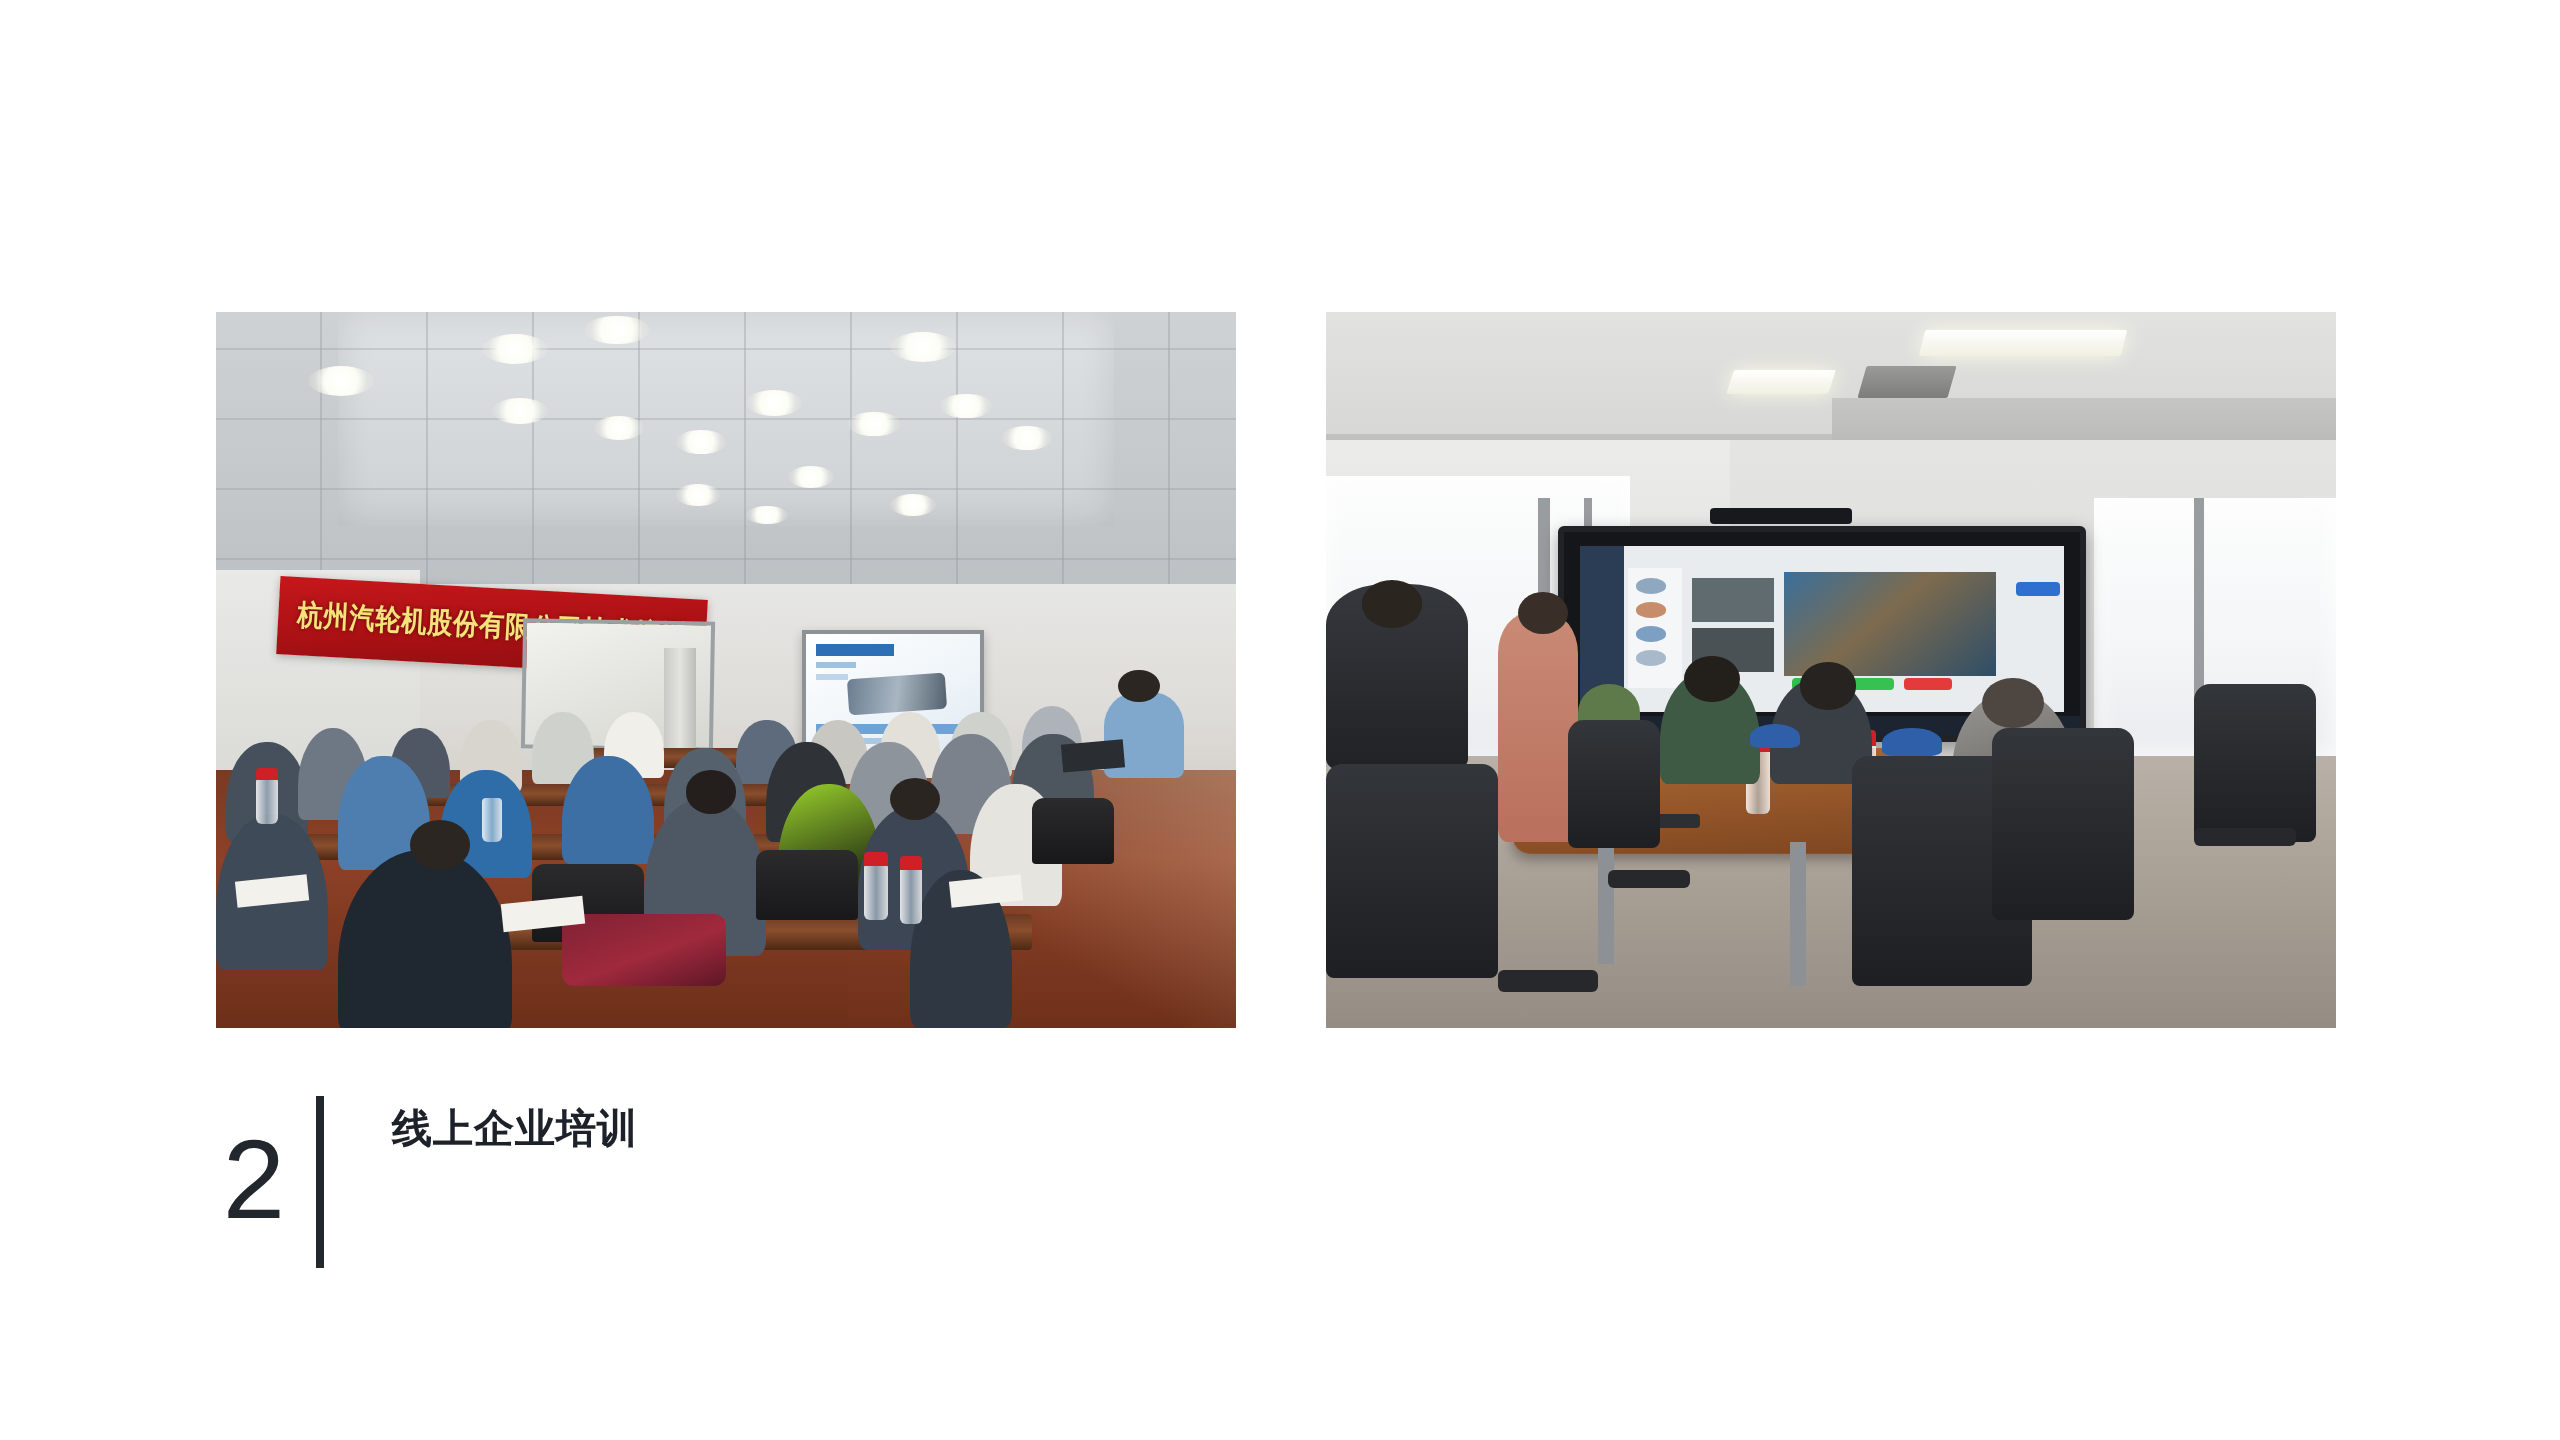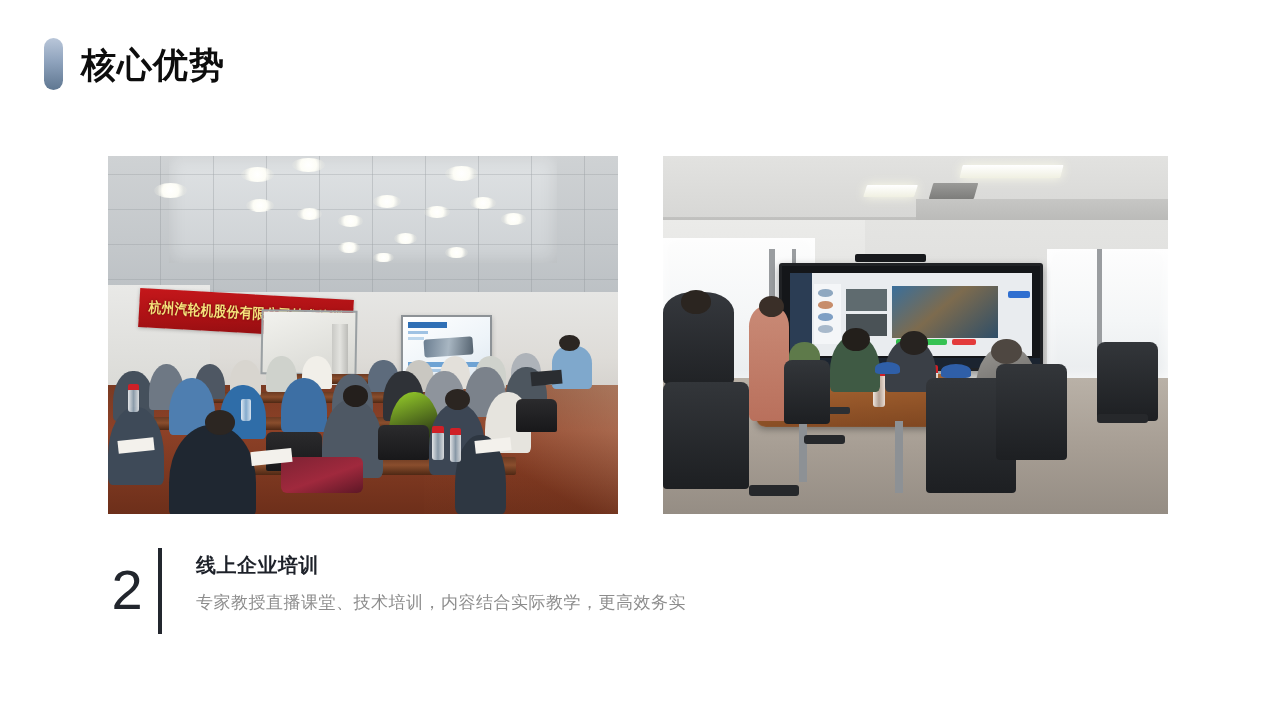--- a/index.html
+++ b/index.html
@@ -279,24 +279,20 @@
     letter-spacing: .5px;
     line-height: 1.3;
     white-space: nowrap;
   }
 </style>
 </head>
 <body>
 
 <div class="slide">
 
-  <div class="slide-title-row">
-    <div class="title-bullet"></div>
-    <div class="slide-title">核心优势</div>
-  </div>
 
   <div class="photo photo-left">
 
     <div class="ph l-ceiling"></div>
     <div class="ph l-ceiling-inset"></div>
     <div class="ph l-grid"></div>
 
     <div class="ph downlight" style="left:9%;top:7.5%;width:6.5%;height:4.2%;"></div>
     <div class="ph downlight" style="left:26%;top:3%;width:6.5%;height:4.2%;"></div>
     <div class="ph downlight" style="left:36%;top:0.5%;width:6.5%;height:4%;"></div>
@@ -478,17 +474,16 @@
     <div class="ph r-chair-base" style="left:17%;top:92%;width:10%;height:3%;"></div>
     <div class="ph r-chair-base" style="left:28%;top:78%;width:8%;height:2.5%;"></div>
     <div class="ph r-chair-base" style="left:86%;top:72%;width:10%;height:2.5%;"></div>
   </div>
 
   <div class="caption">
     <div class="caption-number">2</div>
     <div class="caption-rule"></div>
     <div class="caption-text">
       <div class="caption-heading">线上企业培训</div>
-      <div class="caption-sub">专家教授直播课堂、技术培训，内容结合实际教学，更高效务实</div>
     </div>
   </div>
 
 </div>
 
 </body></html>

